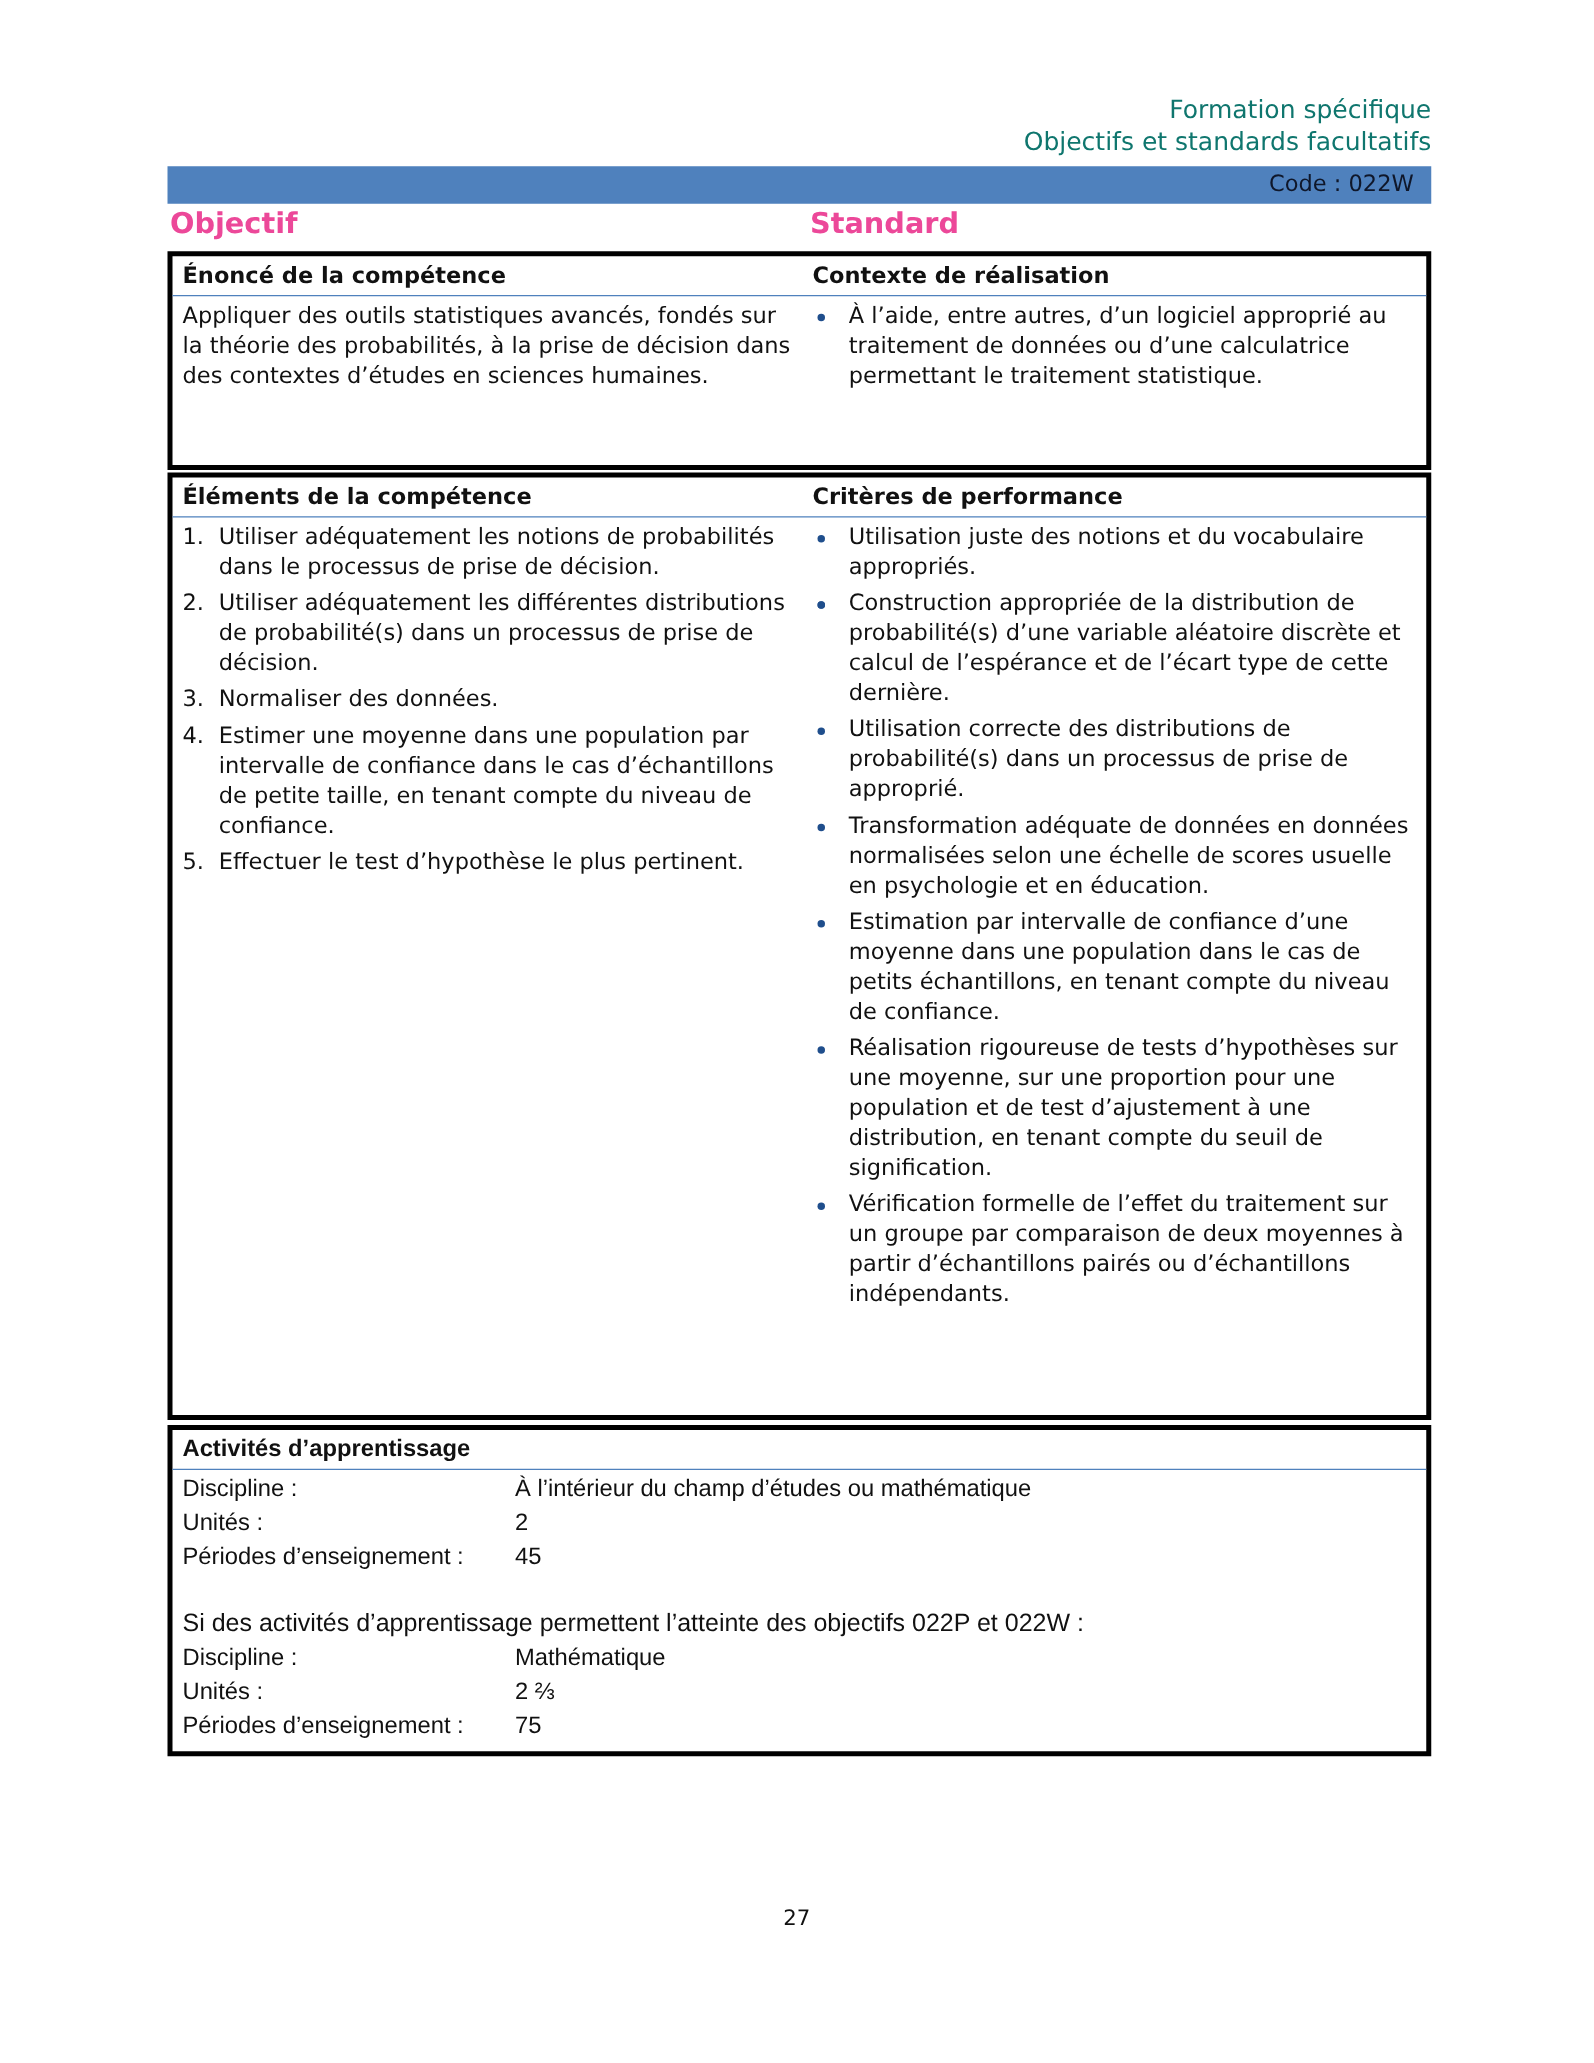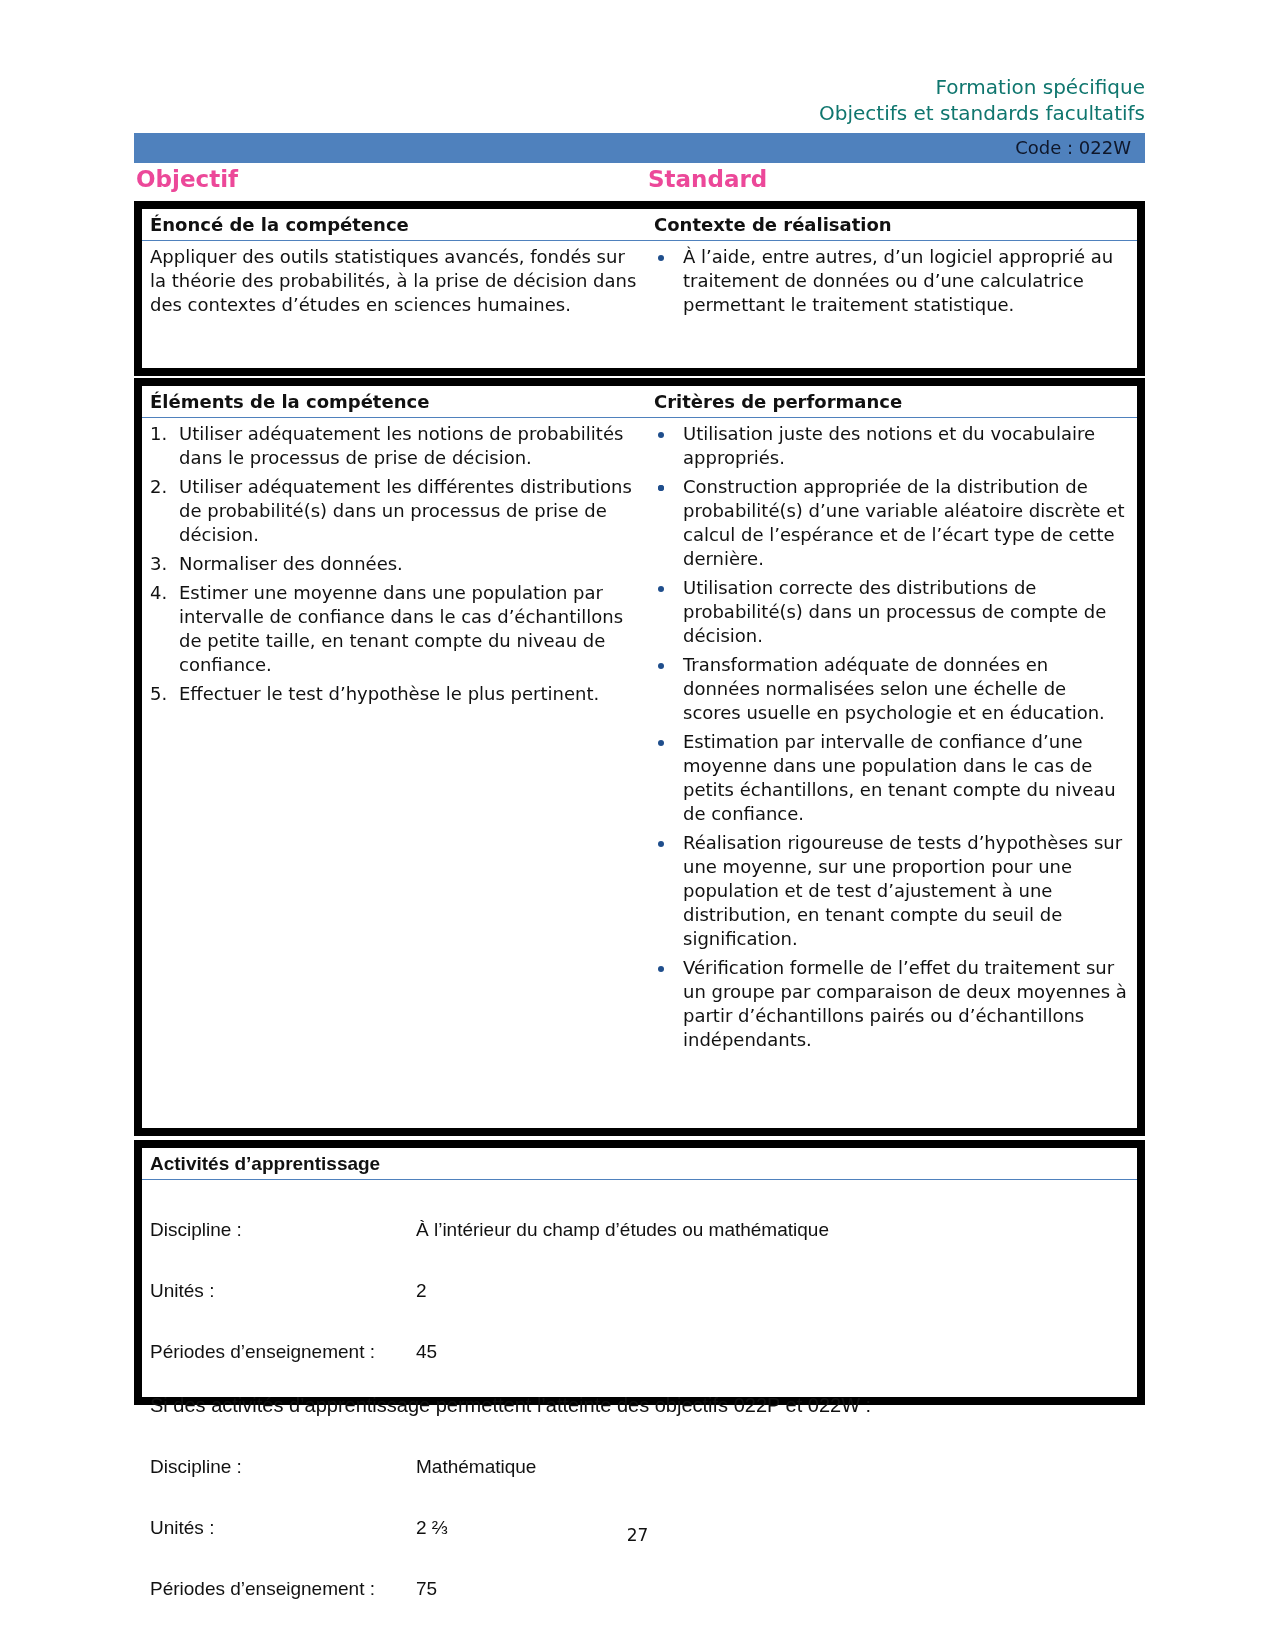--- a/index.html
+++ b/index.html
@@ -1,36 +1,36 @@
 <!DOCTYPE html>
 <html><head>
 <meta charset="utf-8">
 <style>
   html, body { margin: 0; padding: 0; background: #ffffff; }
   body { width: 1275px; height: 1650px; position: relative; font-family: "DejaVu Sans", sans-serif; color: #111; }
   .page { position: absolute; left: 134px; top: 0; width: 1011px; }
   .hdr { position: absolute; right: 0; top: 74px; text-align: right; color: #0f766e; font-size: 20px; line-height: 26px; }
   .codebar { position: absolute; left: 0; top: 133px; width: 1011px; height: 30px; background: #4f81bd; color: #0f172a; font-size: 18px; line-height: 30px; text-align: right; box-sizing: border-box; padding-right: 14px; }
   .colhdr { position: absolute; top: 166px; font-size: 23px; font-weight: bold; color: #ec4899; }
-  .box { position: absolute; left: 0; width: 1011px; border: 8px solid #000000; box-sizing: border-box; }
+  .box { position: absolute; left: 0; width: 1011px; border: 4px solid #000000; box-sizing: border-box; }
   .row-h { display: flex; border-bottom: 1px solid #4f81bd; height: 31px; }
   .row-h .c { font-weight: bold; font-size: 18px; line-height: 31px; padding-left: 8px; }
   .c1 { width: 504px; box-sizing: border-box; }
   .c2 { flex: 1; box-sizing: border-box; }
   .row-b { display: flex; }
   .txt { font-size: 18px; line-height: 24px; }
   .c1.txt { padding: 4px 8px 0 8px; }
   ul.bul { list-style: none; margin: 0; padding: 4px 8px 0 8px; }
   ul.bul li { position: relative; padding-left: 29px; margin-bottom: 5px; font-size: 18px; line-height: 24px; }
   ul.bul li .dot { position: absolute; left: 4px; top: 10px; width: 6px; height: 6px; border-radius: 50%; background: #1f4e8c; }
   ol.num { list-style: none; margin: 0; padding: 4px 8px 0 8px; }
   ol.num li { position: relative; padding-left: 29px; margin-bottom: 5px; font-size: 18px; line-height: 24px; }
   ol.num li .n { position: absolute; left: 0; top: 0; }
   .act .title { font-family: "Liberation Sans", sans-serif; font-weight: bold; font-size: 19px; line-height: 31px; padding-left: 8px; border-bottom: 1px solid #4f81bd; }
-  .act .kv { display: flex; font-size: 19px; line-height: 27px; padding-left: 8px; font-family: "Liberation Sans", sans-serif; margin-top: 34px; }
+  .act .kv { display: flex; font-size: 19px; line-height: 27px; padding-left: 8px; font-family: "Liberation Sans", sans-serif; }
   .act .kv .k { width: 266px; }
   .act .note { font-size: 20px; line-height: 27px; padding-left: 8px; font-family: "Liberation Sans", sans-serif; }
   .pgnum { position: absolute; top: 1525px; left: 0; width: 1275px; text-align: center; font-size: 17px; }
 </style>
 </head>
 <body>
 
 <div class="page">
   <div class="hdr">
     <div>Formation spécifique</div>
@@ -72,21 +72,21 @@
           <li><span class="n">3.</span><span>Normaliser des données.</span></li>
           <li><span class="n">4.</span><span>Estimer une moyenne dans une population par intervalle de confiance dans le cas d’échantillons de petite taille, en tenant compte du niveau de confiance.</span></li>
           <li><span class="n">5.</span><span>Effectuer le test d’hypothèse le plus pertinent.</span></li>
         </ol>
       </div>
       <div class="c2">
         <ul class="bul">
           <li><span class="dot"></span><span>Utilisation juste des notions et du vocabulaire appropriés.</span></li>
           <li><span class="dot"></span></li>
           <li><span class="dot"></span><span>Construction appropriée de la distribution de probabilité(s) d’une variable aléatoire discrète et calcul de l’espérance et de l’écart type de cette dernière.</span></li>
-          <li><span class="dot"></span><span>Utilisation correcte des distributions de probabilité(s) dans un processus de compte de décision.</span></li>
+          <li><span class="dot"></span><span>Utilisation correcte des distributions de probabilité(s) dans un processus de prise de approprié.</span></li>
           <li><span class="dot"></span><span>Transformation adéquate de données en données normalisées selon une échelle de scores usuelle en psychologie et en éducation.</span></li>
           <li><span class="dot"></span><span>Estimation par intervalle de confiance d’une moyenne dans une population dans le cas de petits échantillons, en tenant compte du niveau de confiance.</span></li>
           <li><span class="dot"></span><span>Réalisation rigoureuse de tests d’hypothèses sur une moyenne, sur une proportion pour une population et de test d’ajustement à une distribution, en tenant compte du seuil de signification.</span></li>
           <li><span class="dot"></span><span>Vérification formelle de l’effet du traitement sur un groupe par comparaison de deux moyennes à partir d’échantillons pairés ou d’échantillons indépendants.</span></li>
         </ul>
       </div>
     </div>
   </div>
 
   <div class="box act" style="top:1140px; height:265px;">

